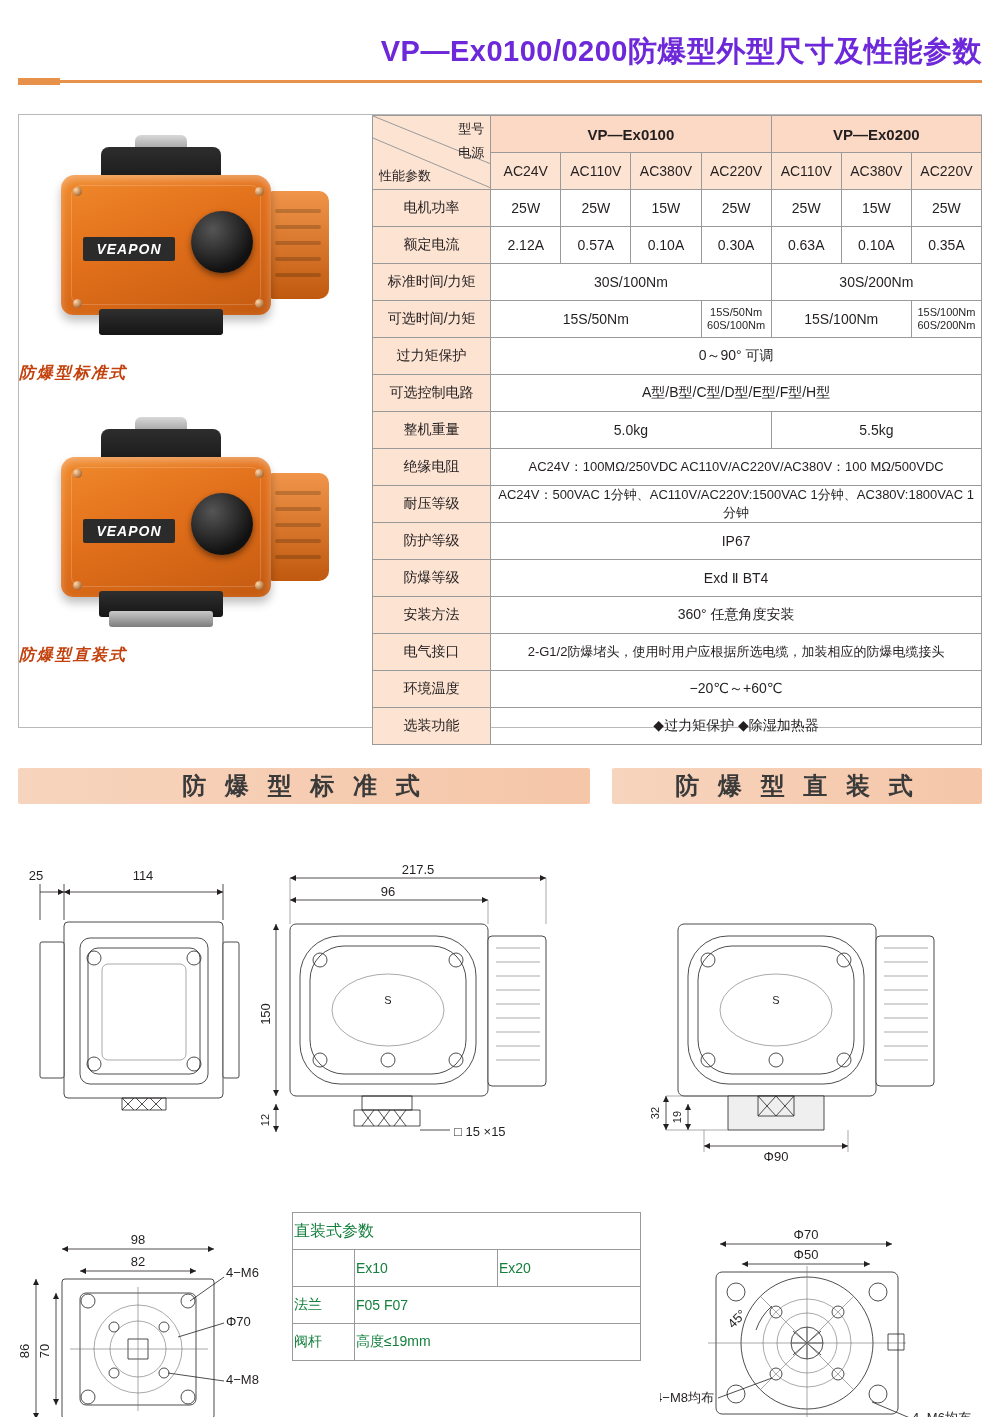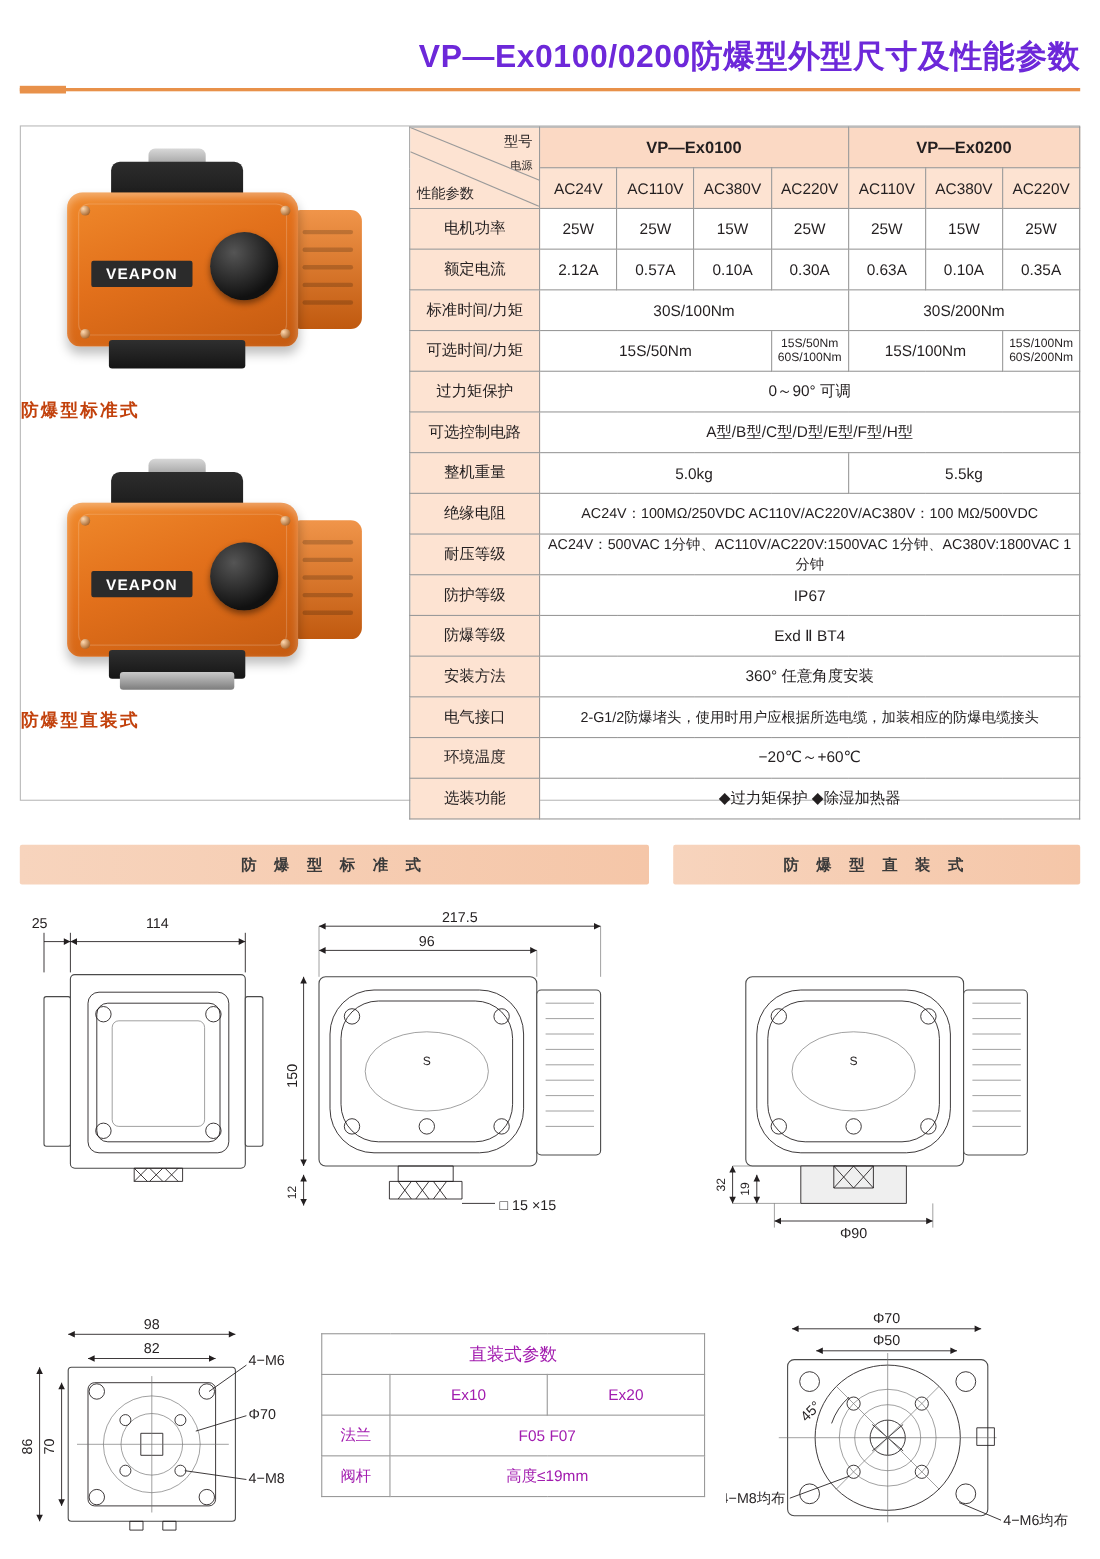--- a/index.html
+++ b/index.html
@@ -29,21 +29,21 @@
     position:absolute;left:18px;top:78px;width:42px;height:7px;
     background:#e8914a;
   }
   
   .top-panel{
     position:absolute;left:18px;top:114px;width:964px;height:614px;
     border:1px solid #b9b9b9;
     box-sizing:border-box;
   }
   .photo-col{
-    position:absolute;left:0;top:0;width:353px;height:612px;
+    position:absolute;left:0;top:0;width:353px;height:612px;font-style:italic;
   }
   .photo-box{position:absolute;left:22px;width:310px;height:215px;}
   .photo1{top:18px;}
   .photo2{top:300px;}
   .photo-caption{
     position:absolute;left:0;width:353px;text-align:left;
     font-size:16px;letter-spacing:2px;color:#c2410c;font-weight:bold;
   }
   .cap1{top:248px;}
   .cap2{top:530px;}
@@ -117,55 +117,55 @@
     color:#231f20;
   }
   td.lab{background:#fde3d2;font-size:14px;white-space:nowrap;}
   td.hdr{background:#fbd9c4;font-weight:bold;font-size:15px;}
   td.sub{background:#fde3d2;font-size:14px;}
   td.small{font-size:11px;line-height:13px;}
   .corner{
     position:relative;background:#fde3d2;height:72px;
   }
   .corner .c-model{position:absolute;right:6px;top:4px;font-size:13px;}
-  .corner .c-power{position:absolute;right:6px;top:28px;font-size:10px;}
+  .corner .c-power{position:absolute;right:6px;top:28px;font-size:13px;}
   .corner .c-param{position:absolute;left:6px;bottom:4px;font-size:13px;}
   .corner svg{position:absolute;left:0;top:0;}
 
   
   .banner{
     position:absolute;height:36px;
     background:linear-gradient(90deg,#f7d4bd,#f5c6a8);
     border-radius:2px;
   }
   .banner span{
     display:block;text-align:center;line-height:36px;
-    font-size:14px;font-weight:bold;letter-spacing:6px;color:#3a3a3a;
+    font-size:24px;font-weight:bold;letter-spacing:6px;color:#3a3a3a;
   }
   .banner-left{left:18px;top:768px;width:572px;}
   .banner-right{left:612px;top:768px;width:370px;}
 
   
-  .dwg{position:absolute;}
+  .dwg{position:absolute;margin-top:36px;}
   .dim{font-size:13px;fill:#231f20;font-family:"Liberation Sans",sans-serif;}
   .dim-s{font-size:11px;fill:#231f20;font-family:"Liberation Sans",sans-serif;}
   svg line, svg path, svg rect, svg circle, svg polyline{vector-effect:non-scaling-stroke;}
   .ln{stroke:#231f20;stroke-width:0.8;fill:none;}
   .ln-t{stroke:#6f6f6f;stroke-width:0.6;fill:none;}
   .body-ln{stroke:#4a4a4a;stroke-width:1;fill:#fff;}
   .hatch{fill:#efefef;}
 
   
   .mini-table{
     position:absolute;left:292px;top:1212px;width:348px;
     border-collapse:collapse;font-size:14px;table-layout:fixed;
   }
   .mini-table td{
-    border:1px solid #9a9a9a;height:34px;text-align:center;vertical-align:middle;
-    color:#a21caf;
+    border:1px solid #9a9a9a;height:34px;text-align:left;vertical-align:middle;
+    color:#15803d;
   }
   .mini-title{font-size:16px;height:40px;border:1px solid #9a9a9a;}
   .mini-small{font-size:12px;}
 </style>
 </head>
 <body>
 
 <div class="header">
   <div class="header-title">VP—Ex0100/0200防爆型外型尺寸及性能参数</div>
   <div class="header-rule"></div>

